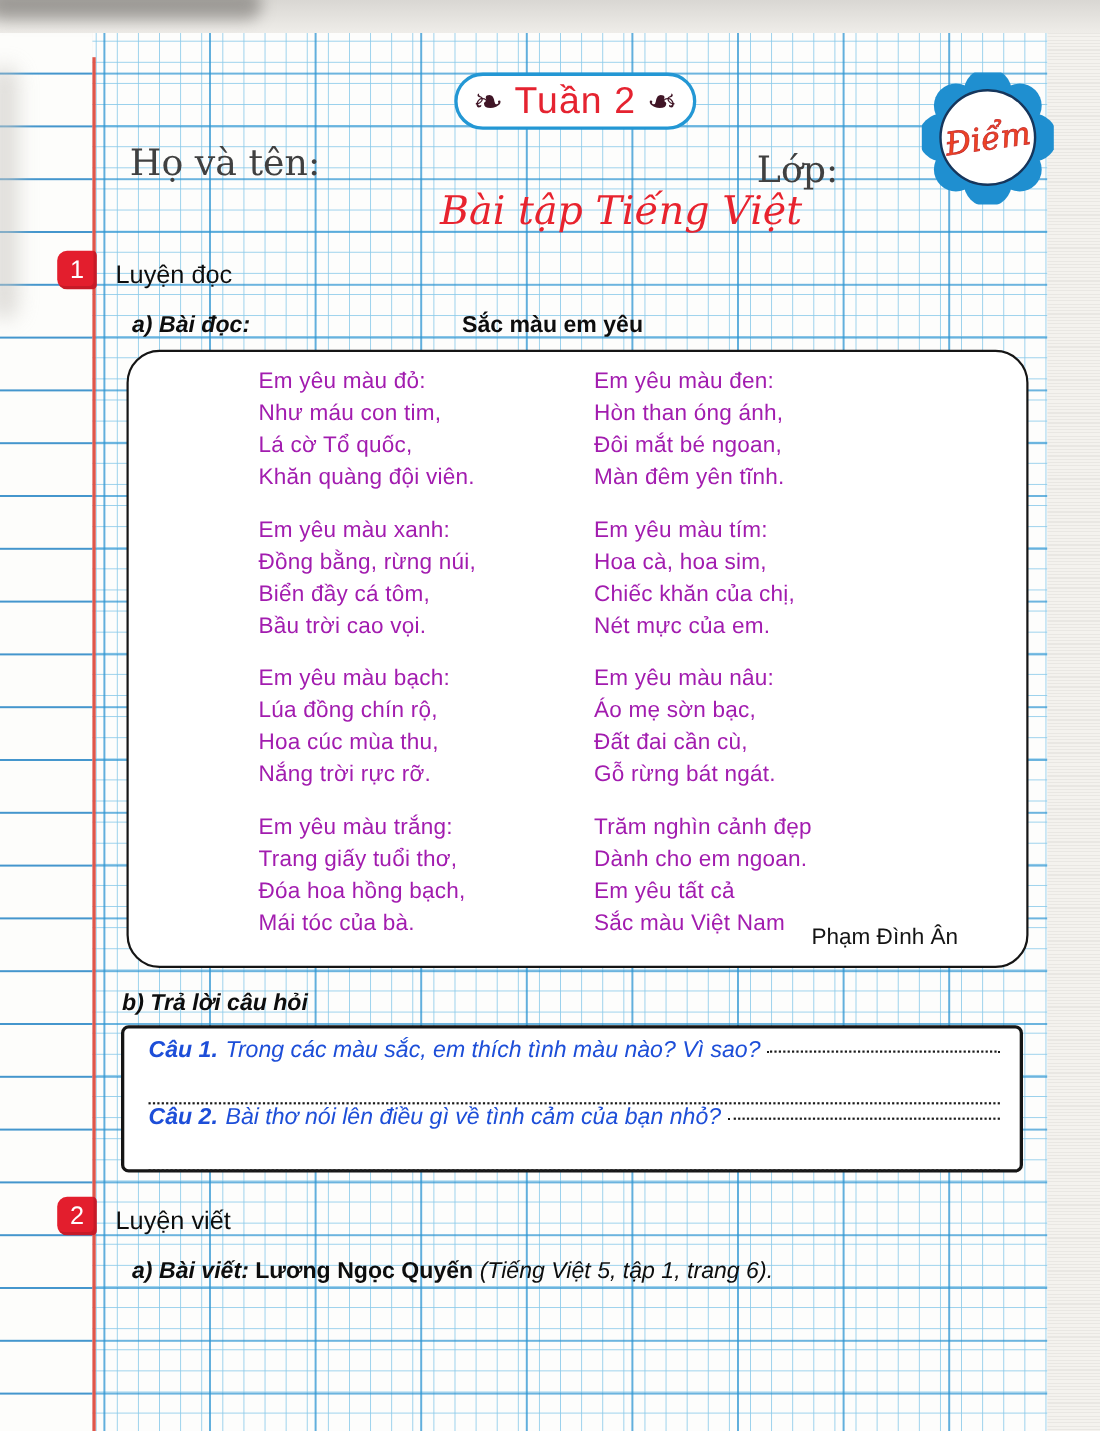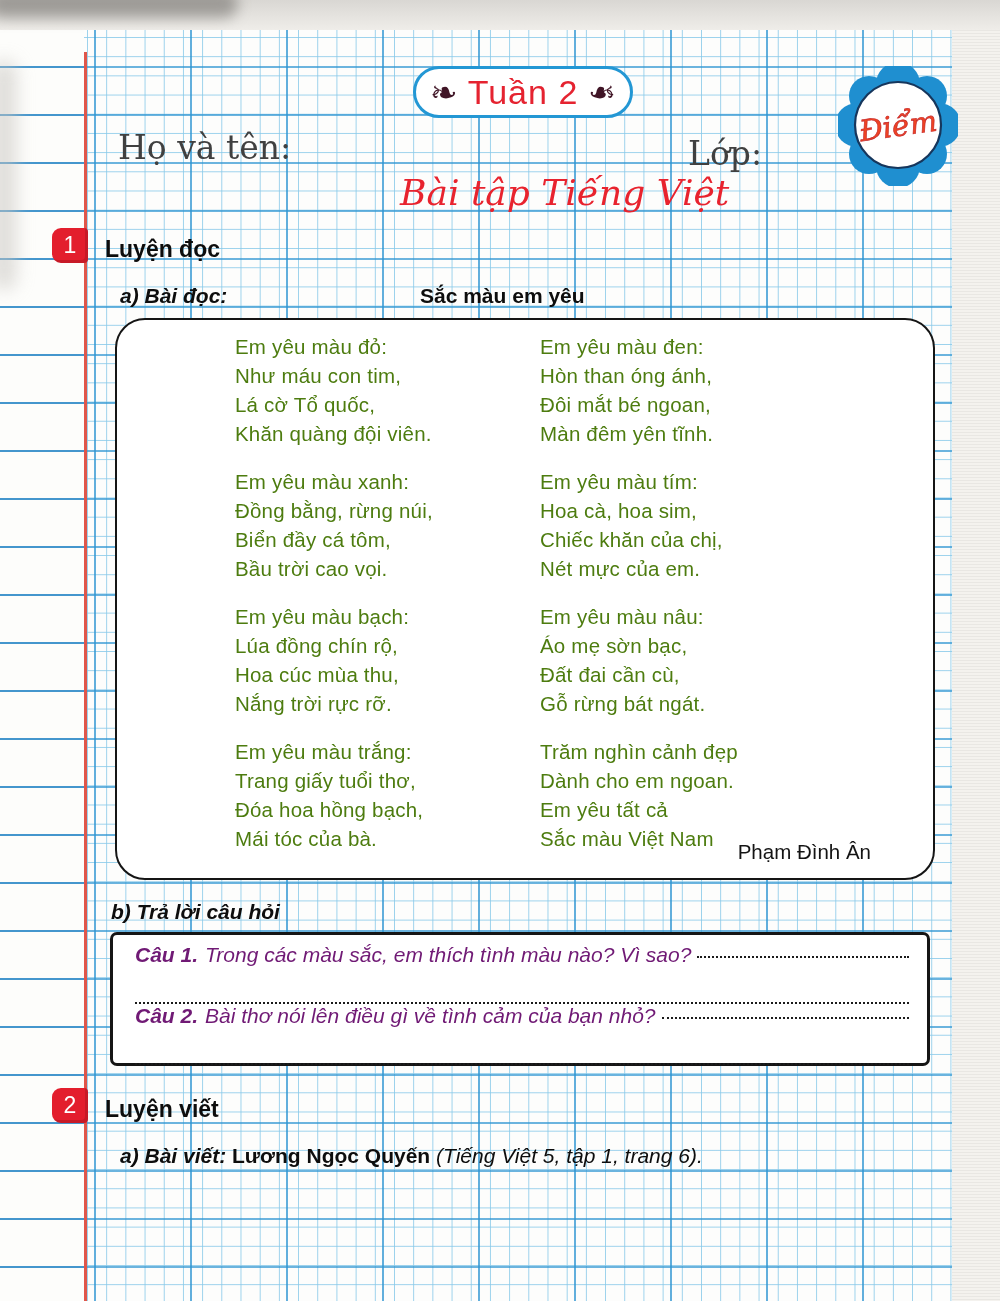--- a/index.html
+++ b/index.html
@@ -71,45 +71,45 @@
     font-family:"DejaVu Serif", serif; font-style:italic;
     color:#e8232e; font-size:36px; white-space:nowrap;
   }
   
   .sec-badge {
     position:absolute; left:52px; width:36px; height:35px;
     background:#e31e2d; border-radius:9px 4px 4px 9px;
     color:#fff; font-size:23px; display:flex; align-items:center; justify-content:center;
     box-shadow:inset -3px -3px 0 rgba(0,0,0,.12);
   }
-  .sec-heading { position:absolute; left:105px; font-weight:bold; font-size:23px; color:#0d0d0d; }
+  .sec-heading { position:absolute; left:105px; font-weight:normal; font-size:23px; color:#0d0d0d; }
   .sub-label { position:absolute; font-weight:bold; font-style:italic; font-size:21px; color:#0d0d0d; }
   .poem-title { position:absolute; left:420px; top:284px; font-weight:bold; font-size:21px; color:#0d0d0d; }
   
   .poem-box {
     position:absolute; left:115px; top:318px; width:820px; height:562px;
     background:#fff; border:2.5px solid #151515; border-radius:30px;
   }
-  .poem-col { position:absolute; top:12px; font-size:20.5px; color:#4d7c0f; letter-spacing:.2px; }
+  .poem-col { position:absolute; top:12px; font-size:20.5px; color:#a21caf; letter-spacing:.2px; }
   .poem-col.c1 { left:118px; }
   .poem-col.c2 { left:423px; }
   .stanza { margin-bottom:19px; }
   .stanza div { line-height:29px; white-space:nowrap; }
   .poem-author {
     position:absolute; left:0; right:62px; top:520px; text-align:right;
     font-size:20.5px; color:#141414;
   }
   
   .q-box {
     position:absolute; left:110px; top:932px; width:820px; height:134px;
     background:#fff; border:3px solid #151515; border-radius:7px;
     padding-top:8px;
   }
   .q-row { display:flex; align-items:baseline; height:33px; padding:0 18px 0 22px;
-    font-size:21px; color:#701a75; white-space:nowrap; }
+    font-size:21px; color:#1d4ed8; white-space:nowrap; }
   .q-label { font-weight:bold; font-style:italic; margin-right:7px; }
   .q-text { font-style:italic; }
   .q-fill { flex:1; border-bottom:2.6px dotted #1b1b1b; transform:translateY(-4px); margin-left:6px; }
   .q-dots-row { margin:0 18px 0 22px; border-bottom:2.6px dotted #1b1b1b; height:28px; }
   
   .writing-line {
     position:absolute; left:120px; top:1144px; font-size:21px; color:#0d0d0d; white-space:nowrap;
   }
   .writing-line .lbl { font-weight:bold; font-style:italic; }
   .writing-line .ttl { font-weight:bold; }

